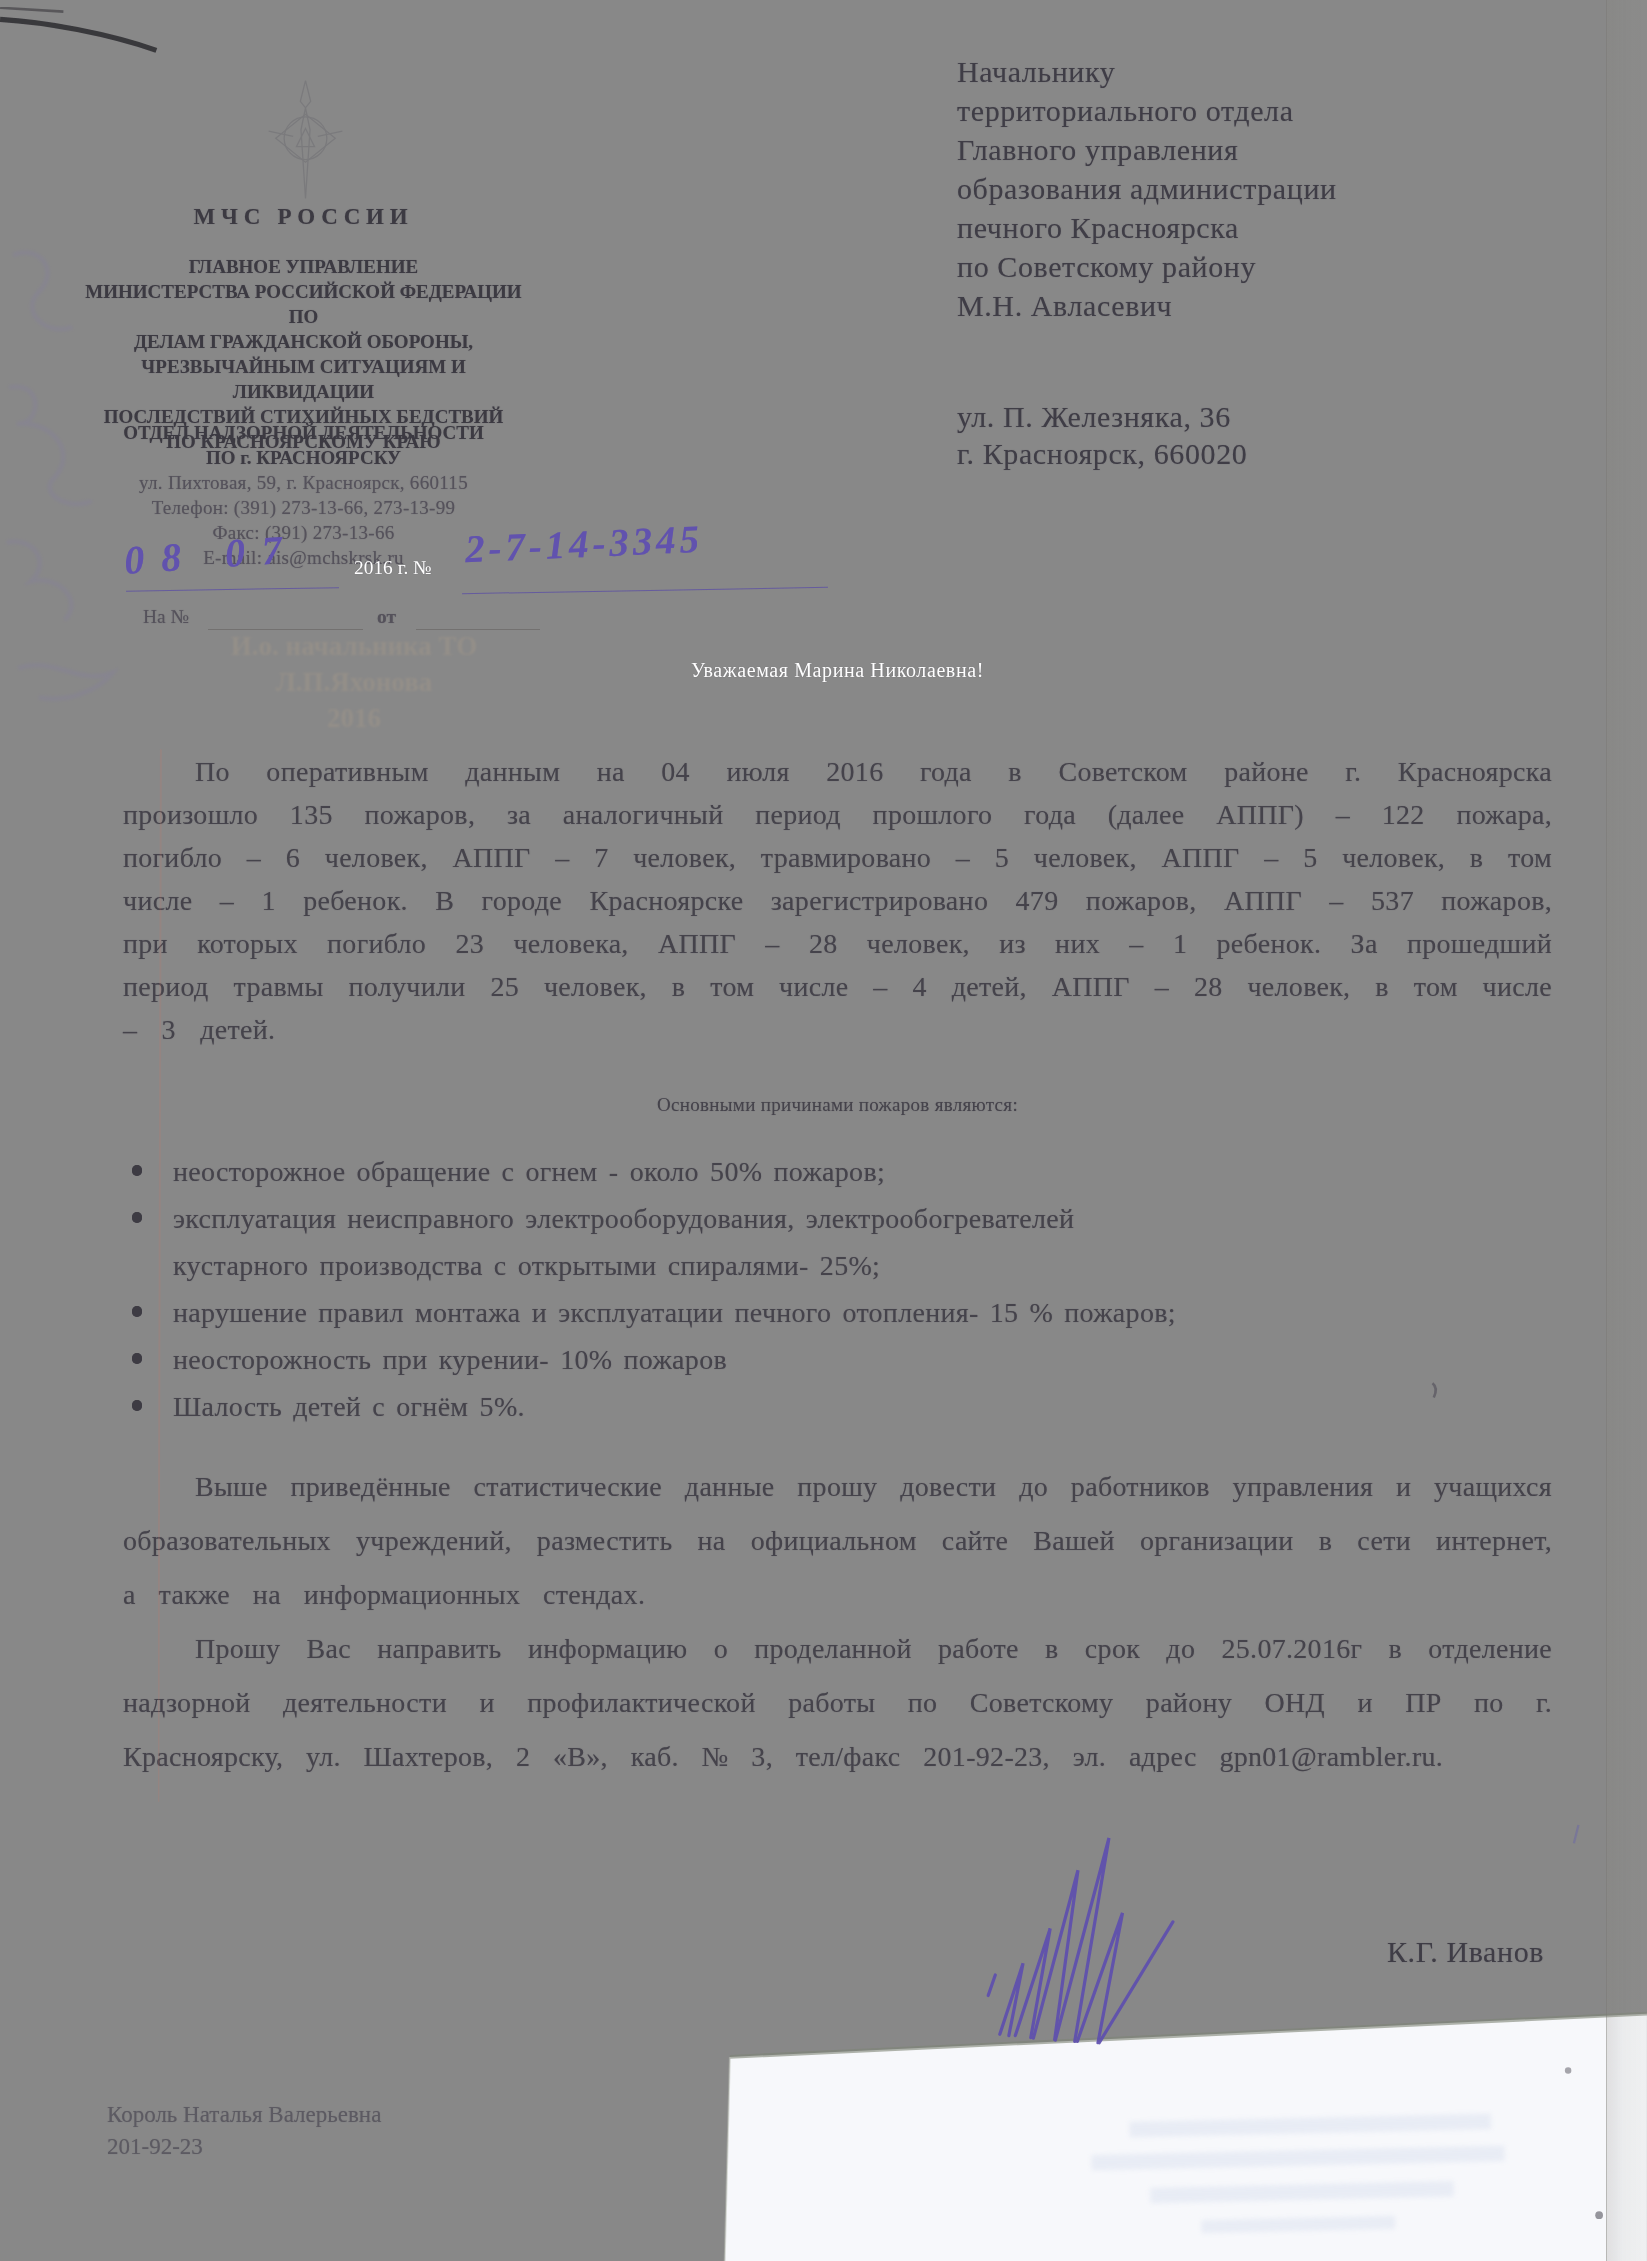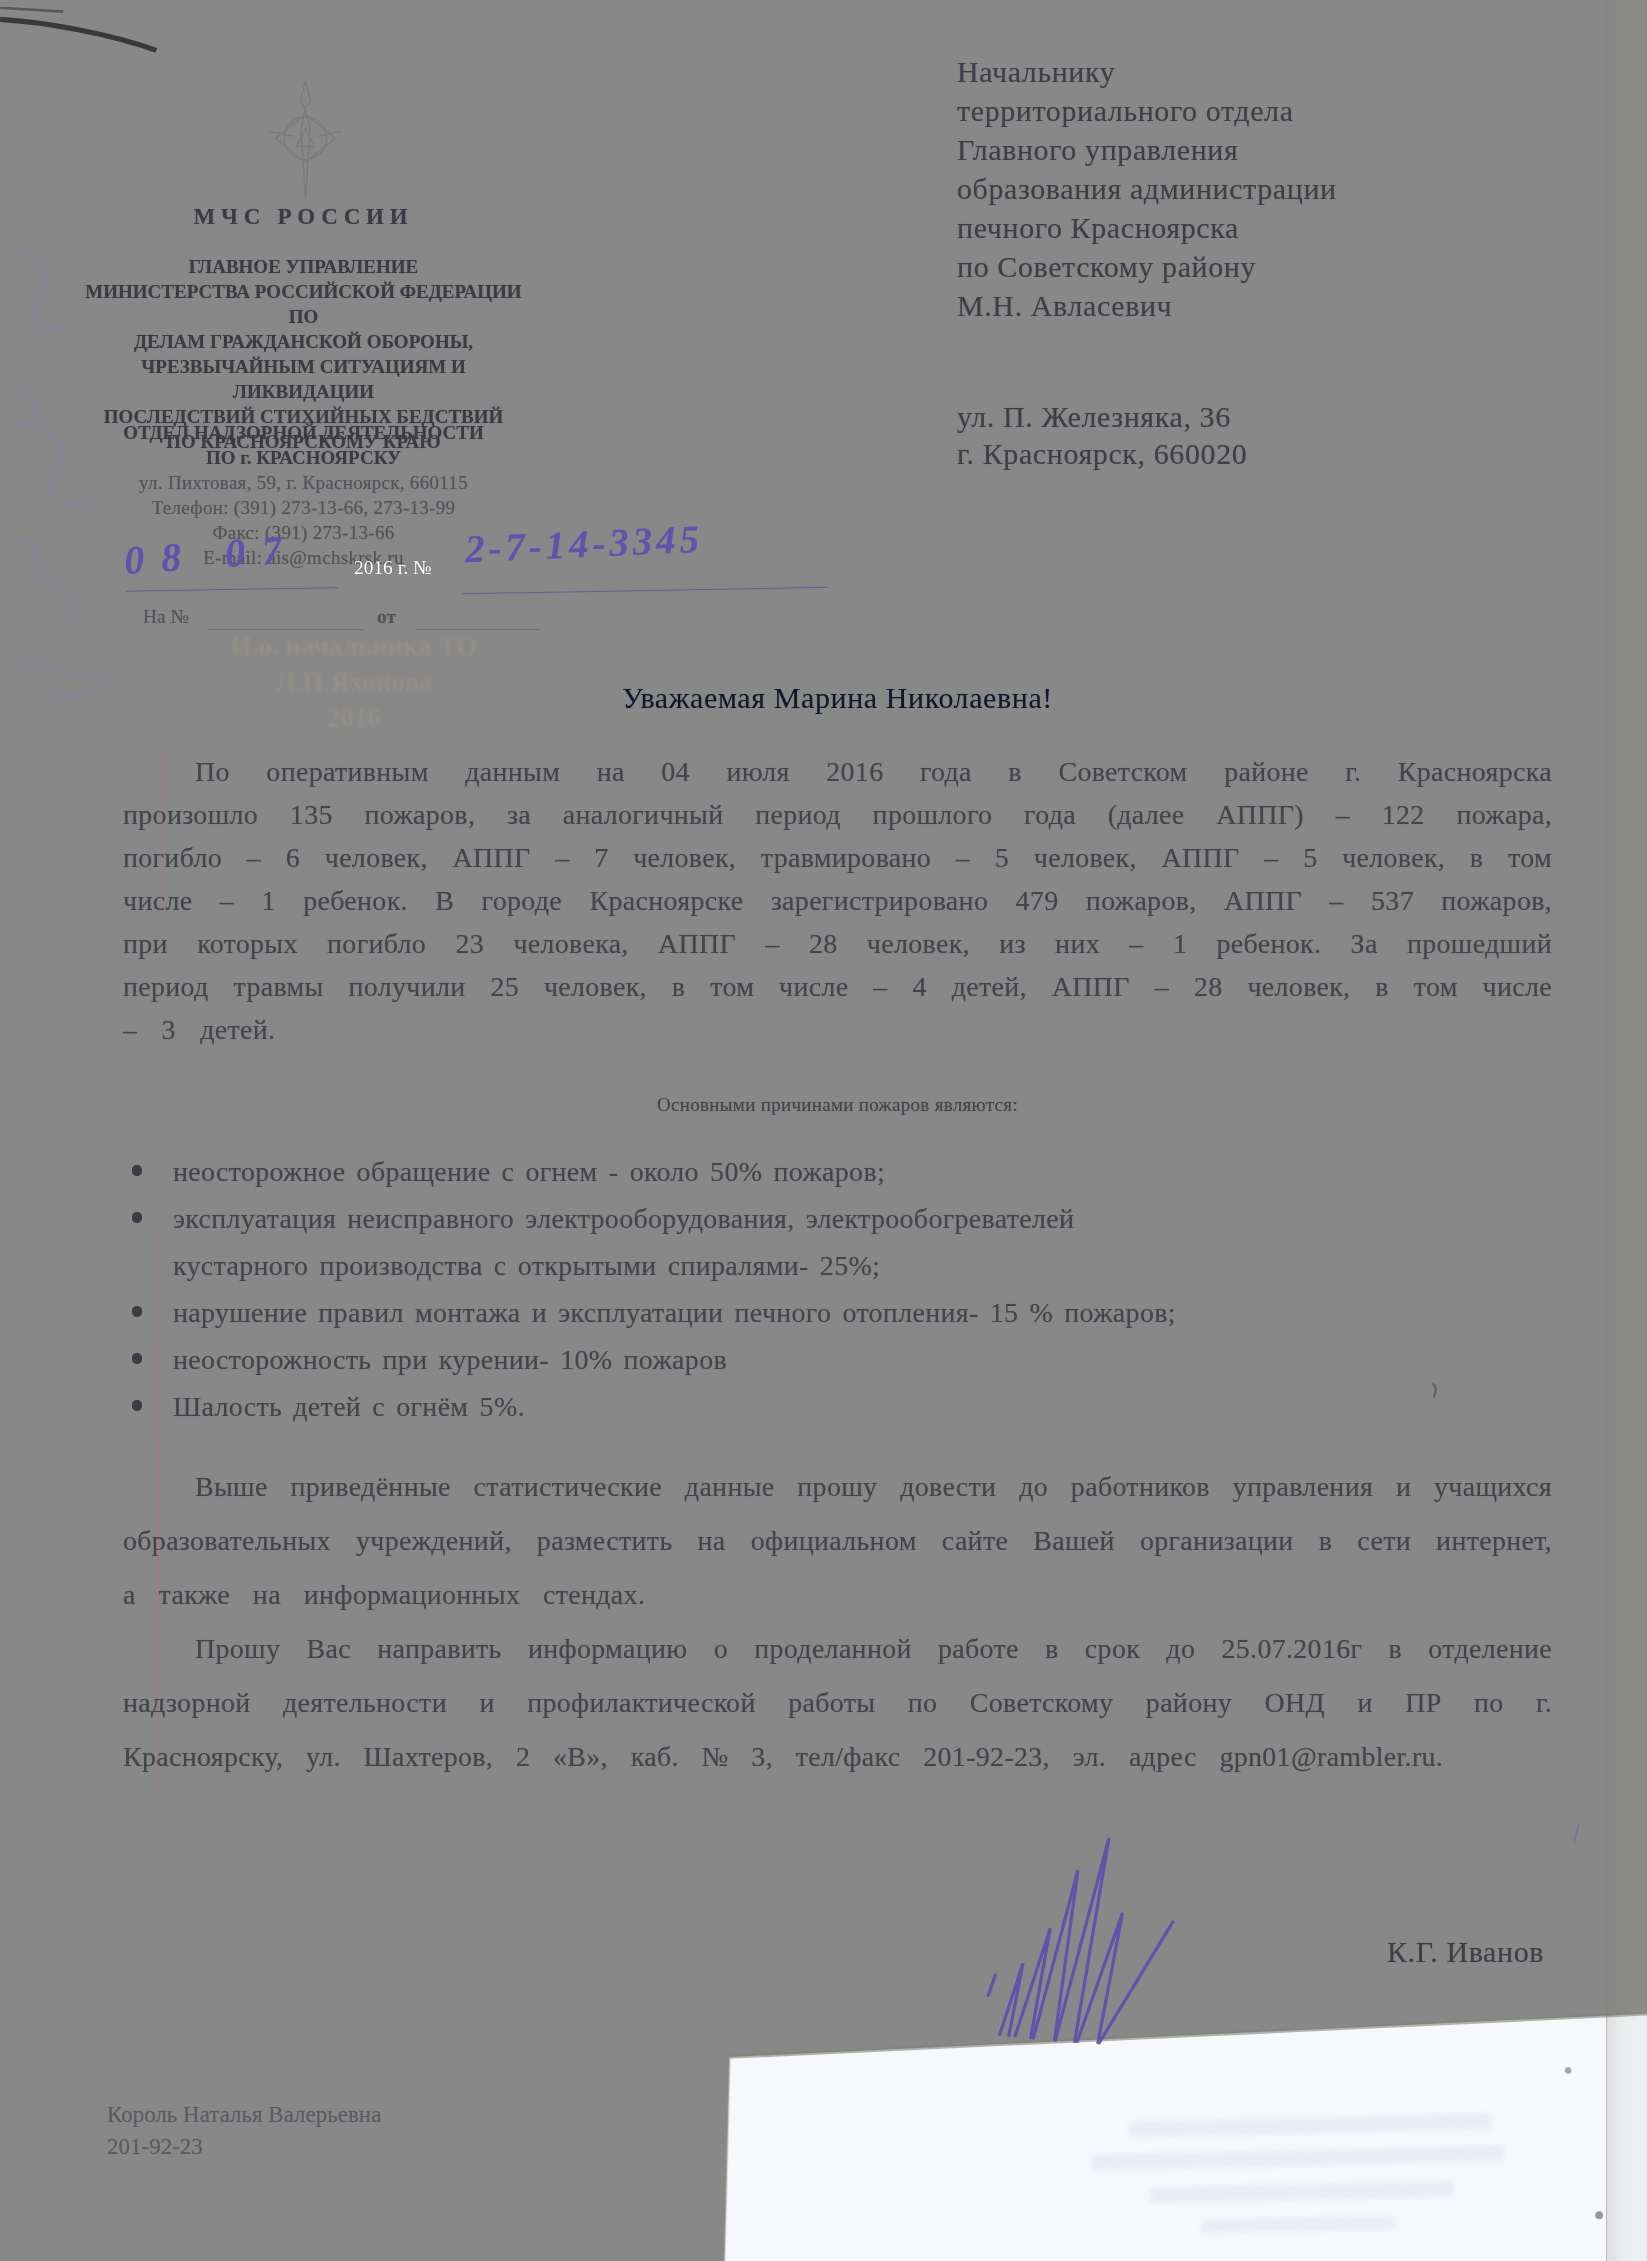--- a/index.html
+++ b/index.html
@@ -35,21 +35,21 @@
 
   
   .recipient{left:957px;top:52px;font-size:30px;line-height:39px;letter-spacing:0.6px;color:#3f3d46;}
   .recipient-addr{left:957px;top:398px;font-size:30px;line-height:37px;letter-spacing:0.6px;color:#3f3d46;}
 
   
   .ghost{left:225px;top:628px;width:258px;text-align:center;font-weight:bold;
          font-size:27px;line-height:36px;color:#a5998a;opacity:.42;filter:blur(1px);}
 
   
-  .salutation{left:123px;top:681px;width:1429px;text-align:center;font-size:30px;letter-spacing:0.6px;color:#0f172a;}
+  .salutation{left:123px;top:659px;width:1429px;text-align:center;font-size:20px;letter-spacing:0.6px;color:#ffffff;}
   .p1{left:123px;top:722px;width:1429px;font-size:28px;line-height:43px;
       text-align:justify;text-indent:72px;word-spacing:17px;letter-spacing:0.3px;}
   .causes{left:123px;top:1094px;width:1429px;text-align:center;font-size:19px;letter-spacing:0.3px;}
   .blist{left:123px;top:1148px;width:1434px;margin:0;padding:0;list-style:none;
          font-size:28px;line-height:47px;letter-spacing:0.3px;word-spacing:3.9px;}
   .blist li{position:relative;padding-left:50px;white-space:pre-line;}
   .blist li::before{content:"";position:absolute;left:9px;top:17.4px;width:10.3px;height:10.3px;
          border-radius:50%;background:#3d3b43;box-shadow:0 0 0.6px rgba(60,58,68,.8);}
   .p23{left:123px;top:1460px;width:1429px;}
   .p23 p{margin:0;font-size:28px;line-height:54px;text-align:justify;text-indent:72px;

